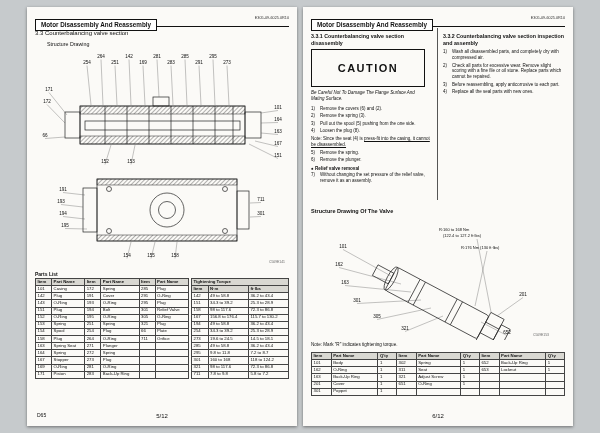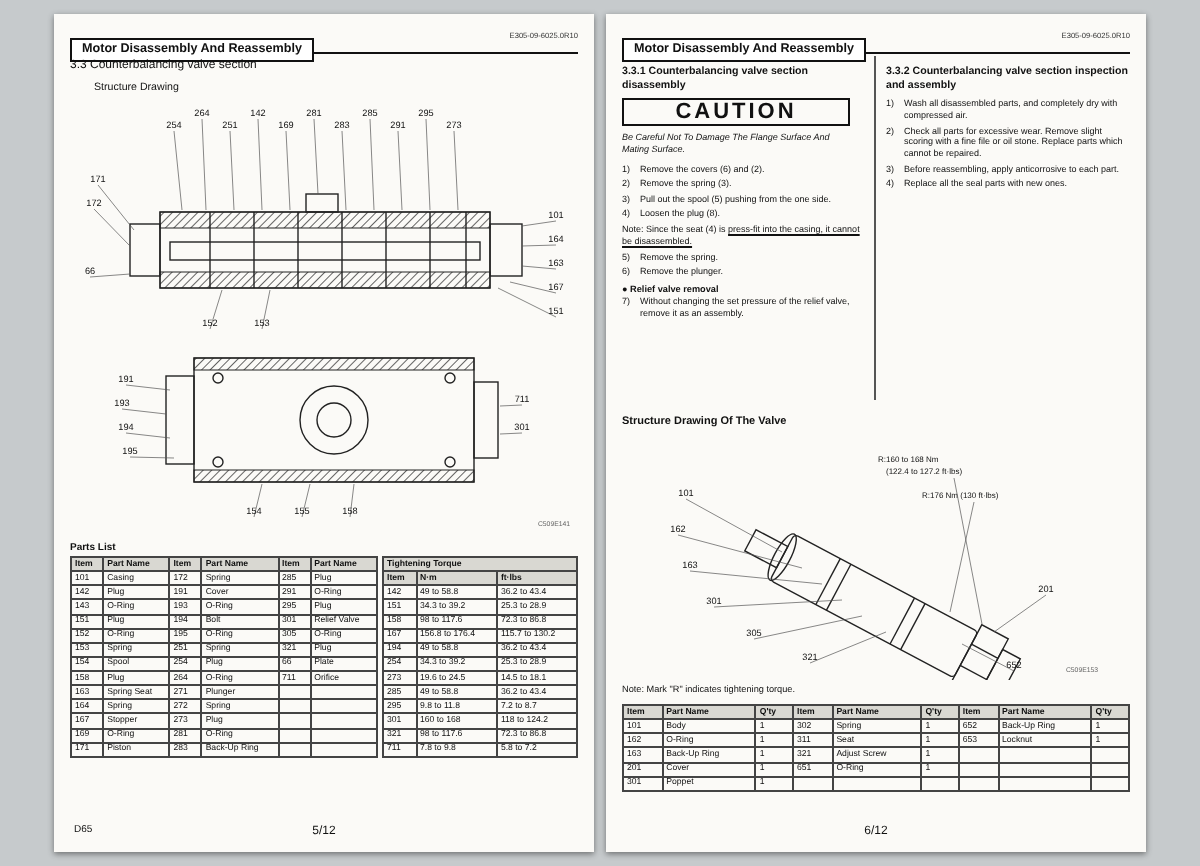--- a/index.html
+++ b/index.html
@@ -29,21 +29,21 @@
   th{background:#d9d8d2;font-weight:bold;text-align:left;}
   .ptable{width:154px;} .ttable{width:98px;} .rtable{width:254px;}
   .f-model{position:absolute;bottom:2px;left:2px;font-size:5px;}
   .f-page{position:absolute;bottom:1px;left:0;right:0;text-align:center;font-size:6px;}
 
   
   .col-l{position:absolute;top:18px;left:0;width:120px;}
   .col-r{position:absolute;top:18px;left:132px;width:122px;}
   .vdiv{position:absolute;top:15px;left:126px;height:172px;border-left:0.6px solid #555;}
   .h3{font-size:5.3px;font-weight:bold;margin:2px 0 3px;line-height:1.25;}
-  .caution-box{border:1.6px solid #111;text-align:center;padding:0 2px;margin:2px 6px 3px 0;}
+  .caution-box{border:1.6px solid #111;text-align:center;padding:12px 2px;margin:2px 6px 3px 0;}
   .caution-title{font-size:11px;font-weight:bold;letter-spacing:1.5px;}
   .caution-text{font-size:4.5px;font-style:italic;margin:1px 6px 4px 0;line-height:1.3;}
   .step{display:flex;gap:2px;font-size:4.5px;line-height:1.3;margin-bottom:1.6px;}
   .step-n{flex:0 0 7px;}
   .note{font-size:4.5px;line-height:1.3;margin:2px 0;}
   .note u{text-decoration:underline;}
   .relief{font-size:4.6px;font-weight:bold;margin:2.5px 0 1.5px;}
   .rdraw-heading{position:absolute;top:195px;left:0;font-size:5.5px;font-weight:bold;}
   .rdraw{position:absolute;top:205px;left:8px;width:234px;height:122px;}
   .mark-note{position:absolute;top:329px;left:0;font-size:4.6px;}

